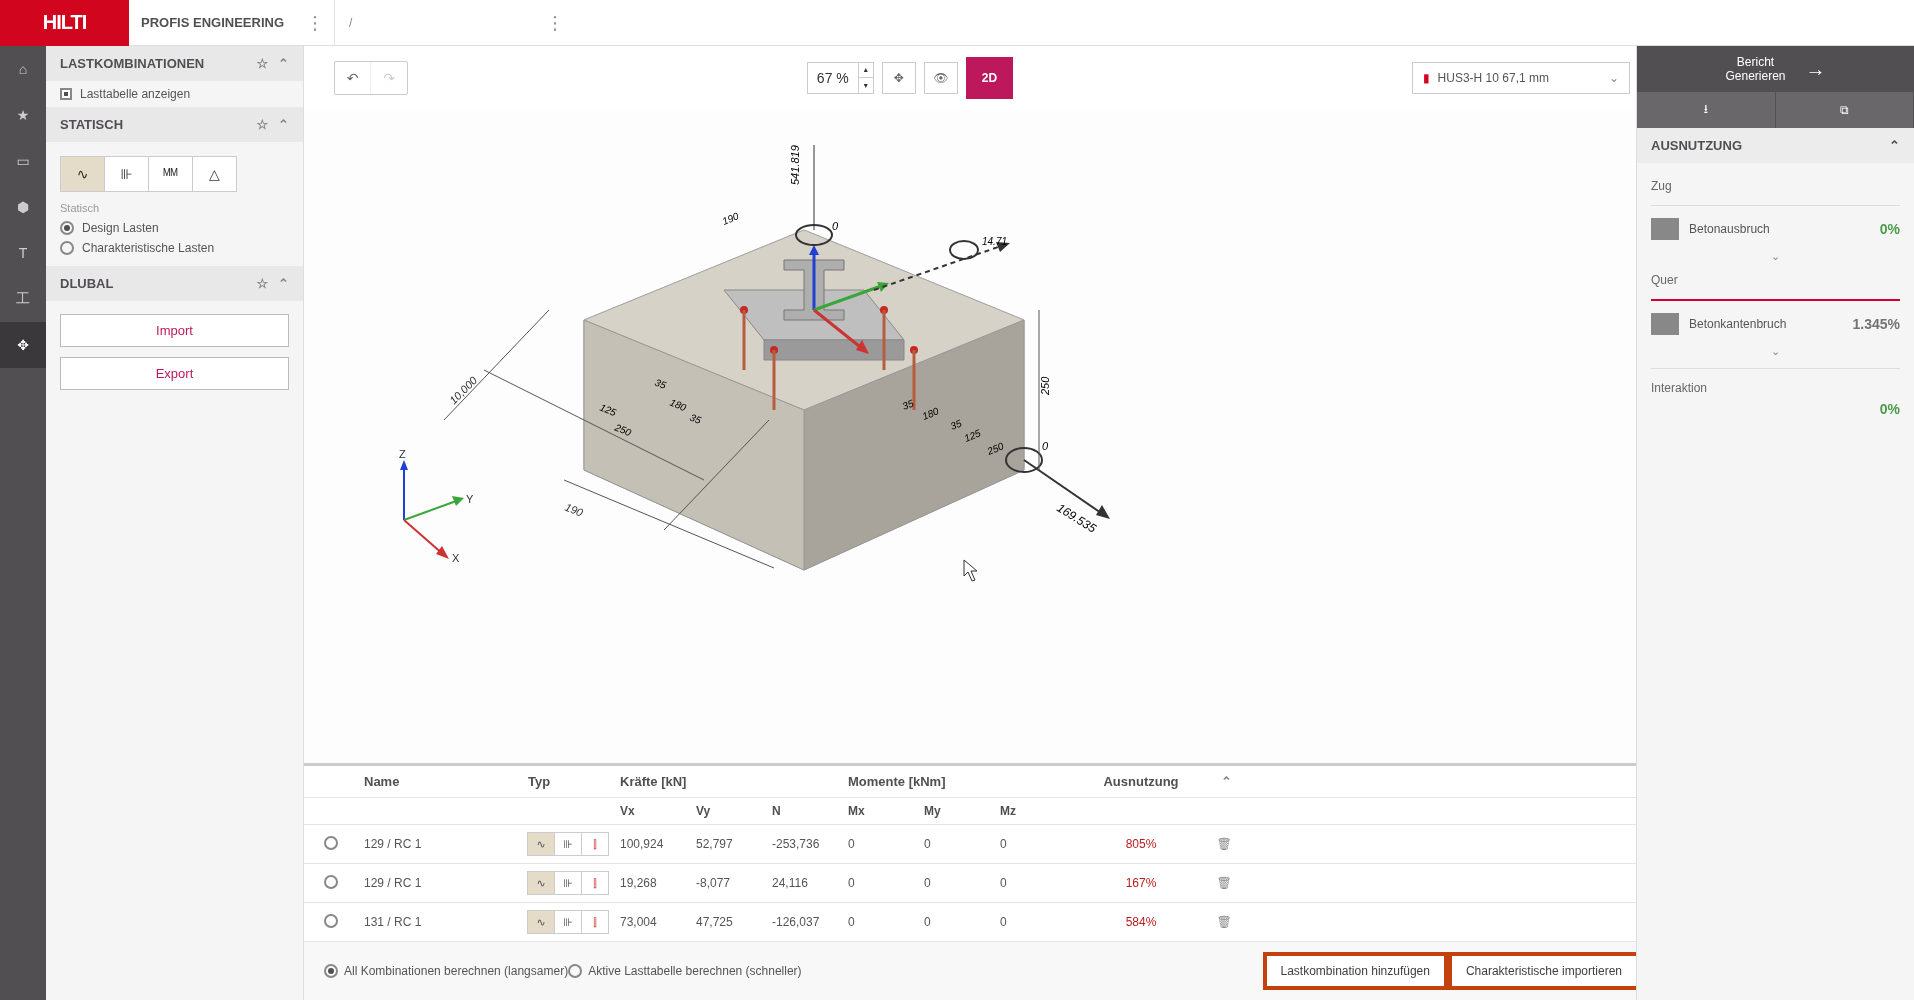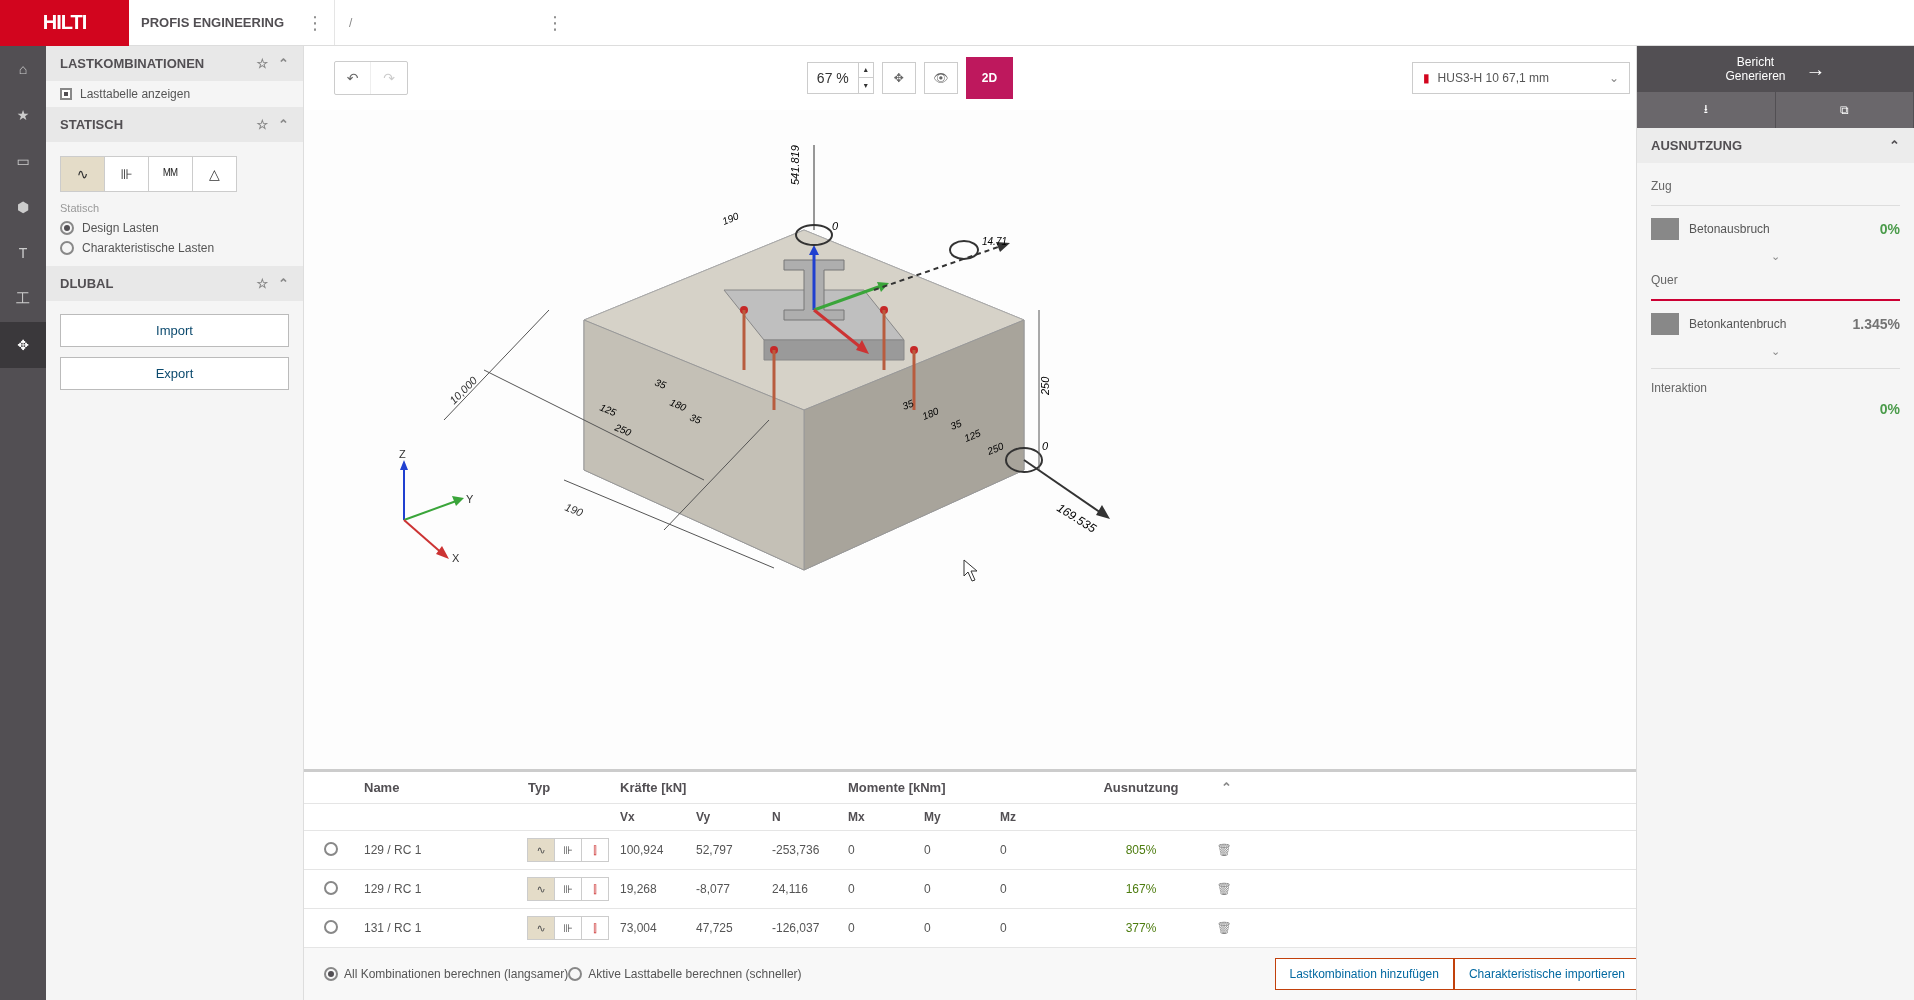--- a/index.html
+++ b/index.html
@@ -27,21 +27,21 @@
 .section-body { padding: 8px 14px; }
 .show-table { display: flex; align-items: center; gap: 8px; padding: 6px 14px; color: #555; }
 .load-type-btns { display: flex; margin: 6px 0; }
 .load-type-btn { width: 45px; height: 36px; background: #fff; border: 1px solid #ccc; display: flex; align-items: center; justify-content: center; cursor: pointer; margin-left: -1px; font-size: 14px; }
 .load-type-btn:first-child { margin-left: 0; }
 .load-type-btn.active { background: #e4dcc8; }
 .sub-label { color: #999; font-size: 11px; padding: 4px 0; }
 .radio-row { display: flex; align-items: center; gap: 8px; padding: 3px 0; color: #555; }
 .radio-circle { width: 14px; height: 14px; border: 2px solid #888; border-radius: 50%; display: inline-flex; align-items: center; justify-content: center; }
 .radio-circle.checked::after { content: ''; width: 6px; height: 6px; background: #524f53; border-radius: 50%; }
-.panel-btn { width: 100%; padding: 8px; background: #fff; border: 1px solid #bbb; margin: 5px 0; cursor: pointer; font-size: 13px; color: #0c4a6e; }
+.panel-btn { width: 100%; padding: 8px; background: #fff; border: 1px solid #bbb; margin: 5px 0; cursor: pointer; font-size: 13px; color: #be185d; }
 
 
 .main { position: absolute; left: 304px; right: 254px; top: 46px; bottom: 0; background: #fff; display: flex; flex-direction: column; }
 .canvas-toolbar { height: 64px; display: flex; align-items: center; padding: 0 30px; gap: 8px; position: relative; }
 .tb-group { display: flex; background: #fff; border: 1px solid #ccc; border-radius: 2px; }
 .tb-btn { width: 36px; height: 32px; display: flex; align-items: center; justify-content: center; cursor: pointer; color: #666; font-size: 14px; border-right: 1px solid #eee; }
 .tb-btn:last-child { border-right: none; }
 .toolbar-spacer { flex: 1; }
 .zoom-box { display: flex; align-items: center; border: 1px solid #ccc; height: 32px; }
 .zoom-val { width: 50px; text-align: center; font-size: 14px; }
@@ -67,26 +67,26 @@
 .col-name { width: 170px; padding-left: 6px; }
 .col-typ { width: 92px; display: flex; gap: 0; }
 .typ-icon { width: 28px; height: 24px; border: 1px solid #ccc; display: flex; align-items: center; justify-content: center; font-size: 11px; background: #fff; margin-left: -1px; }
 .typ-icon.sel { background: #e4dcc8; }
 .col-vx { width: 76px; }
 .col-vy { width: 76px; }
 .col-n { width: 76px; }
 .col-mx { width: 76px; }
 .col-my { width: 76px; }
 .col-mz { width: 76px; }
-.col-util { width: 130px; text-align: center; color: #4d7c0f; }
+.col-util { width: 130px; text-align: center; color: #b91c1c; }
 .col-trash { width: 36px; text-align: center; color: #888; cursor: pointer; }
 .col-chev-top { width: 40px; text-align: right; padding-right: 14px; color: #888; }
 .tbl-footer { display: flex; align-items: center; padding: 10px 20px; gap: 0; background: #f8f8f8; }
 .foot-radio { display: flex; align-items: center; gap: 6px; color: #555; }
-.foot-btn { padding: 8px 14px; background: #fff; border: 1px solid #c2410c; cursor: pointer; font-size: 12px; color: #0369a1; }
+.foot-btn { padding: 8px 14px; background: #fff; border: 4px solid #c2410c; cursor: pointer; font-size: 12px; color: #404040; }
 
 
 .right-panel { position: absolute; right: 0; top: 46px; bottom: 0; width: 278px; background: #f5f5f5; border-left: 1px solid #ddd; display: flex; flex-direction: column; }
 .report-btn { height: 46px; background: #524f53; color: #fff; display: flex; align-items: center; justify-content: center; gap: 20px; cursor: pointer; font-size: 12px; }
 .report-btn .arrow { font-size: 20px; }
 .right-tabs { display: flex; height: 36px; }
 .right-tab { flex: 1; background: #6a676b; display: flex; align-items: center; justify-content: center; color: #fff; cursor: pointer; border-right: 1px solid #524f53; }
 .right-section-head { background: #ececec; padding: 10px 14px; font-weight: bold; color: #524f53; font-size: 13px; display: flex; justify-content: space-between; align-items: center; }
 .right-body { padding: 10px 14px; flex: 1; overflow-y: auto; }
 .util-group-label { font-size: 12px; color: #666; padding: 6px 0; }
@@ -353,21 +353,21 @@
             <span class="typ-icon sel">∿</span>
             <span class="typ-icon">⊪</span>
             <span class="typ-icon" style="color:#c33">⫿</span>
           </div>
           <div class="col-vx">73,004</div>
           <div class="col-vy">47,725</div>
           <div class="col-n">-126,037</div>
           <div class="col-mx">0</div>
           <div class="col-my">0</div>
           <div class="col-mz">0</div>
-          <div class="col-util">377%</div>
+          <div class="col-util">584%</div>
           <div class="col-trash">🗑</div>
         </div>
       </div>
     <div class="tbl-footer">
       <div class="foot-radio">
         <span class="radio-circle checked"></span>
         <span>All Kombinationen berechnen (langsamer)</span>
       </div>
       <div class="foot-radio">
         <span class="radio-circle"></span>

